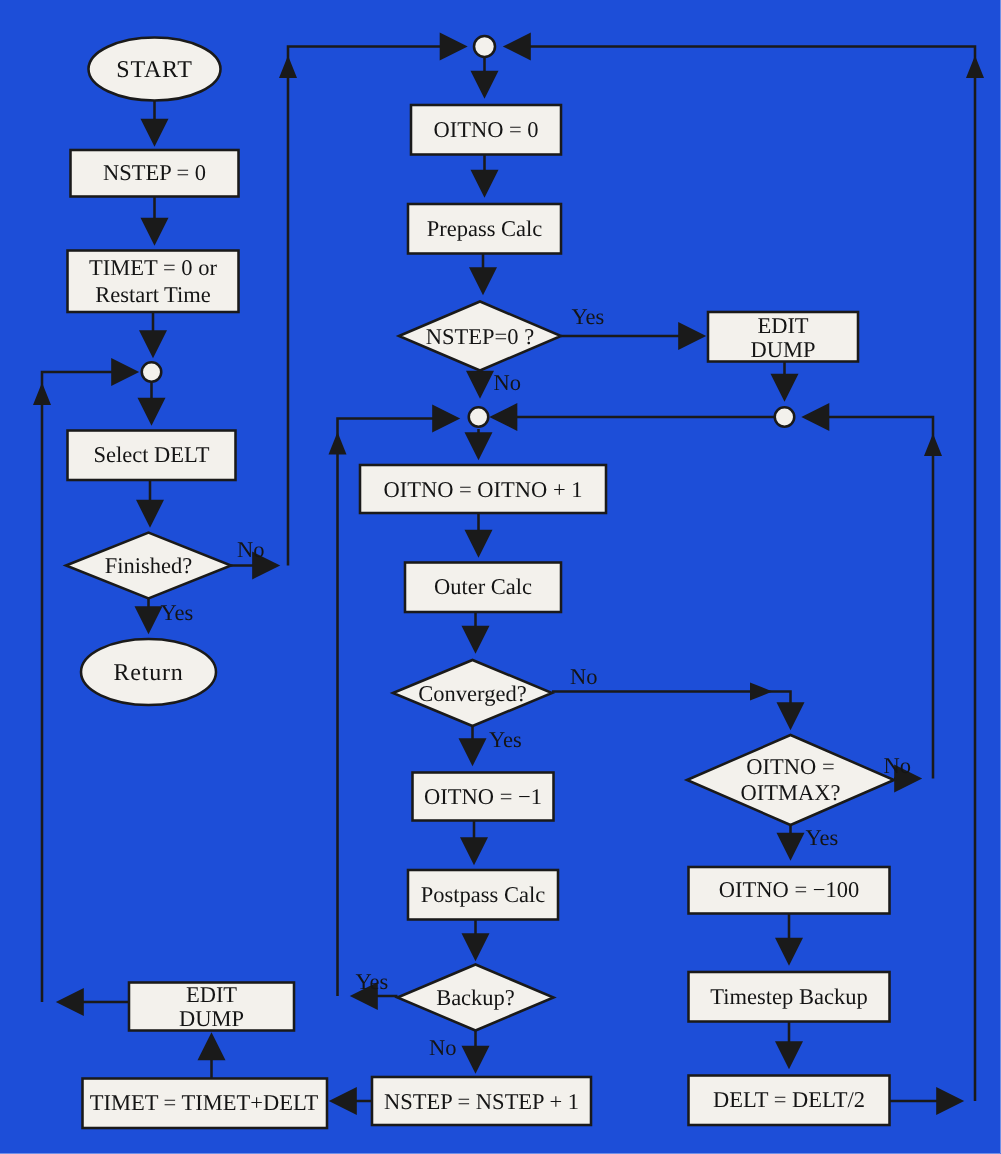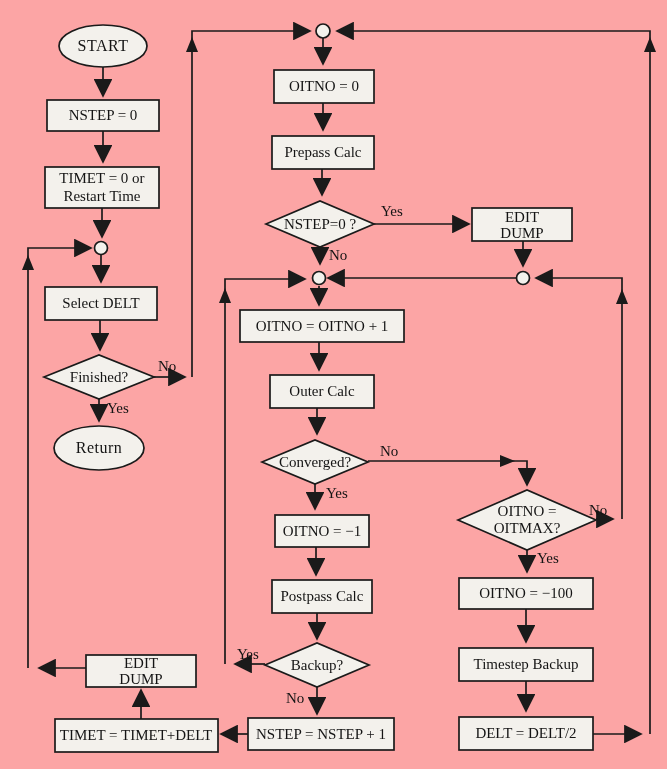--- a/index.html
+++ b/index.html
@@ -1,16 +1,16 @@
 <!DOCTYPE html>
 <html><head>
 <meta charset="utf-8">
 <style>
   html,body{margin:0;padding:0;}
-  .page{width:667px;height:769px;background:#fca5a5;position:relative;overflow:hidden;}
+  .page{width:667px;height:769px;background:#1d4ed8;position:relative;overflow:hidden;}
   svg{display:block;}
   .shape{fill:#f3f1ec;stroke:#1a1a1a;stroke-width:1.7;}
   .edge{fill:none;stroke:#1a1a1a;stroke-width:1.7;}
   .head{fill:#1a1a1a;stroke:none;}
   text{font-family:"Liberation Serif","DejaVu Serif",serif;fill:#141414;}
   .t{font-size:15px;text-anchor:middle;}
   .ttl{font-size:16px;text-anchor:middle;letter-spacing:0.5px;}
   .lbl{font-size:15px;text-anchor:start;}
 </style>
 </head>

